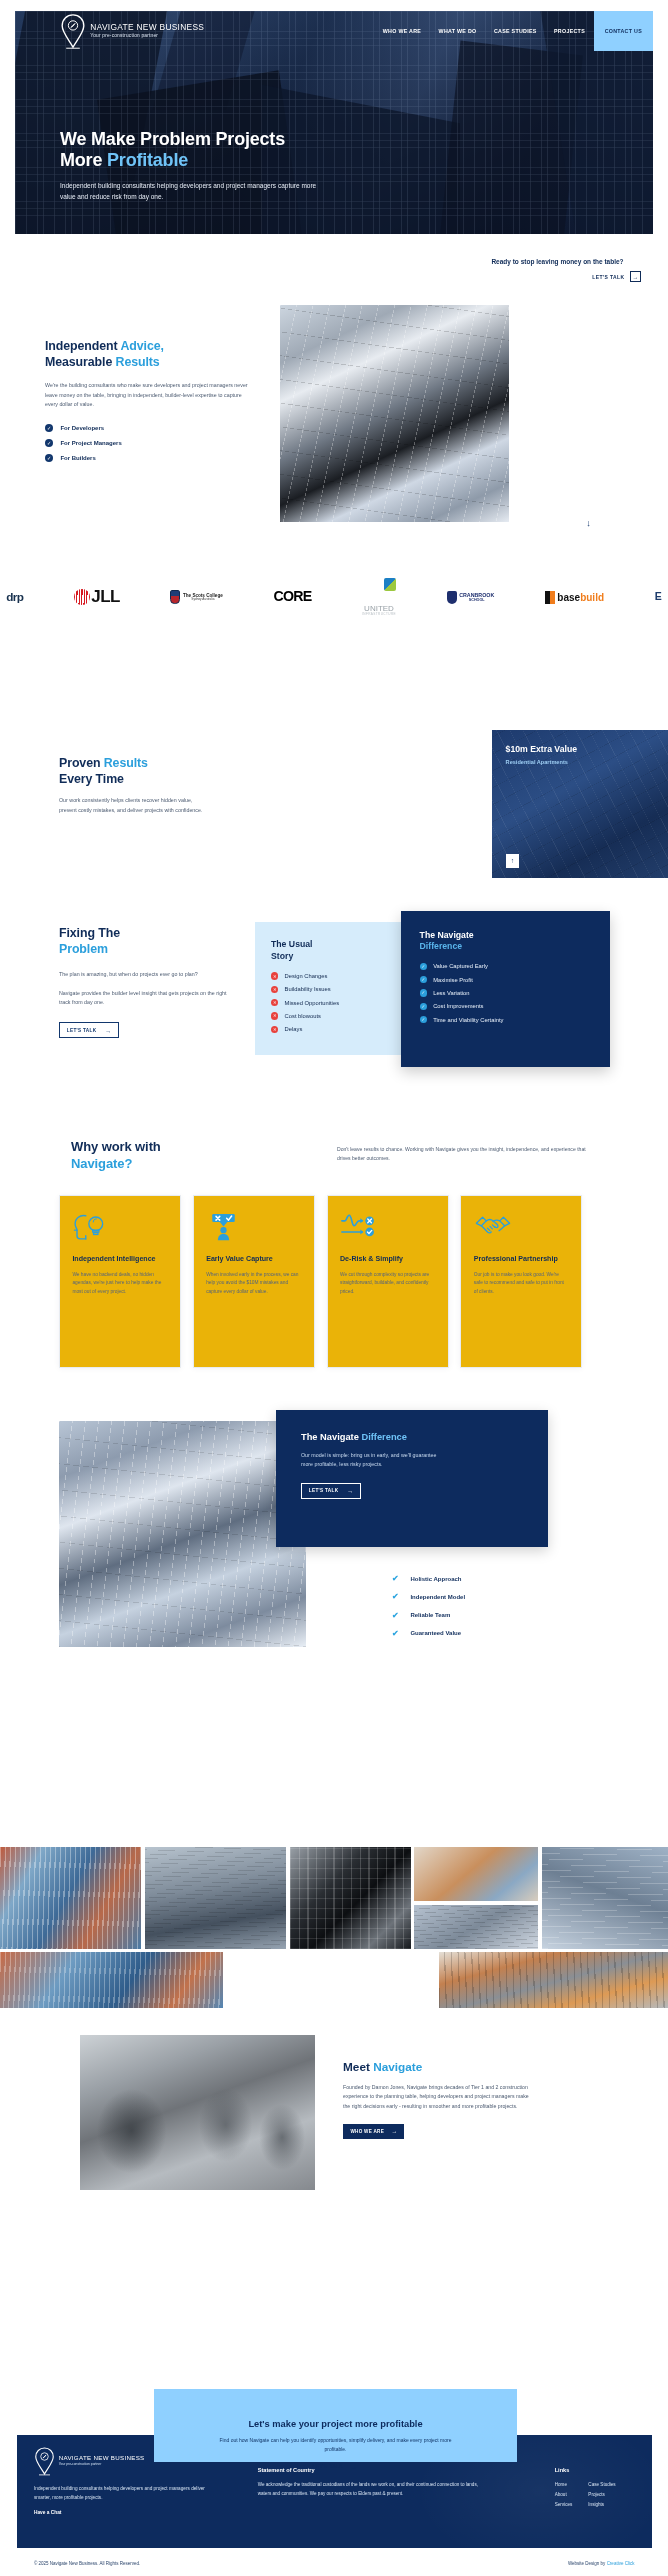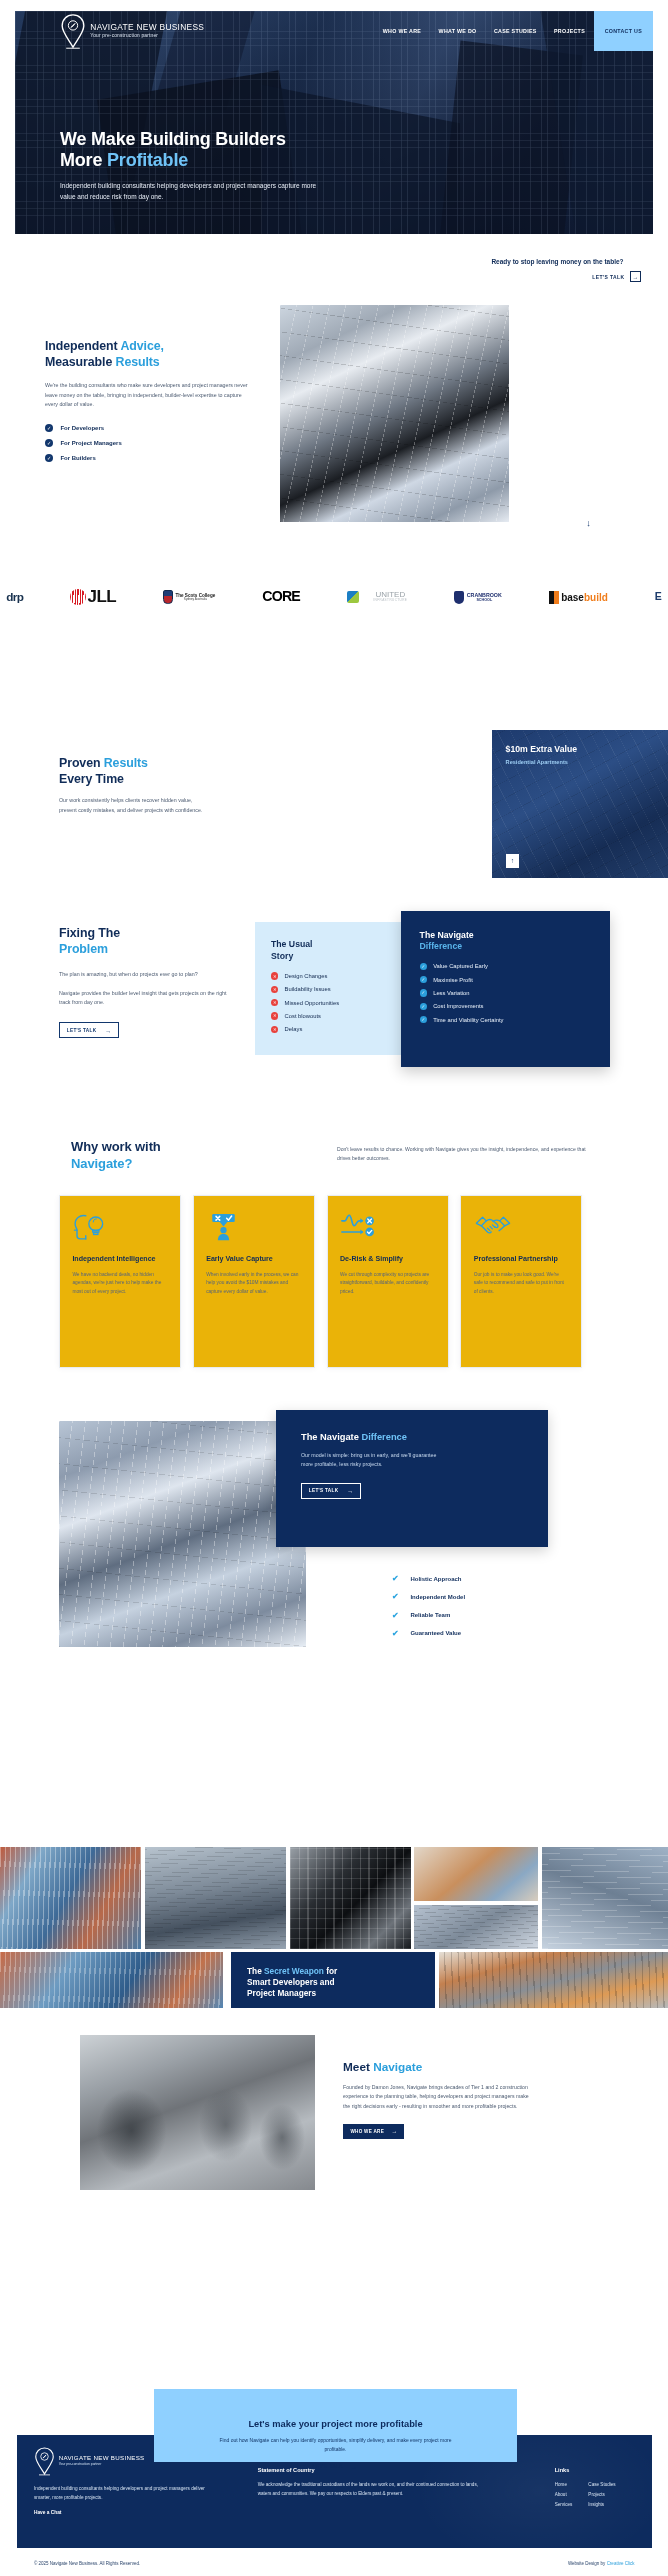--- a/index.html
+++ b/index.html
@@ -124,21 +124,21 @@
   }
   .lg-jll-t { font-size: 17px; font-weight: 800; letter-spacing: -0.6px; color: #111; }
   .lg-scots { display: flex; align-items: center; gap: 2.5px; }
   .crest {
     width: 10px; height: 13.6px; background: linear-gradient(#1e3d76 40%, #b8262c 40%);
     border-radius: 1.9px 1.9px 4.3px 4.3px; border: 0.6px solid #12294f;
   }
   .lg-scots-t { font-size: 4.6px; font-weight: 600; color: #1b1b1b; line-height: 1.15; }
   .lg-scots-t small { font-size: 3.1px; font-weight: 400; display: block; color: #444; }
   .lg-core { font-size: 14.2px; font-weight: 900; letter-spacing: -0.8px; color: #000; }
-  .lg-united { display: flex; align-items: flex-start; gap: 14px; }
+  .lg-united { display: flex; align-items: flex-end; gap: 14px; flex-direction: column; }
   .lg-un-mark {
     width: 12.4px; height: 12.4px; background: linear-gradient(135deg,#1b7fc4 50%, #9cc83f 50%);
     border-radius: 1.9px;
   }
   .lg-un-t { font-size: 8px; color: #9aa2a8; font-weight: 400; line-height: 1; }
   .lg-un-t small { display: block; font-size: 3.1px; letter-spacing: 0.4px; color: #b8bfc4; }
   .lg-cran { display: flex; align-items: center; gap: 2.5px; }
   .crest2 { width: 10px; height: 13px; background: #1e2f6e; border-radius: 1.9px 1.9px 5px 5px; }
   .lg-cran-t { font-size: 5.3px; font-weight: 700; color: #1e2f6e; line-height: 1.15; }
   .lg-cran-t small { display: block; font-size: 3.7px; }
@@ -390,21 +390,21 @@
       <a class="nav-link">WHO WE ARE</a>
       <a class="nav-link">WHAT WE DO</a>
       <a class="nav-link">CASE STUDIES</a>
       <a class="nav-link">PROJECTS</a>
       <div class="nav-cta">CONTACT US</div>
     </div>
   </div>
 
   <div class="hero-copy">
     <div class="hero-h1">
-      <div>We Make Building Builders</div>
+      <div>We Make Problem Projects</div>
       <div><span>More </span><span class="accent">Profitable</span></div>
     </div>
     <div class="hero-sub">Independent building consultants helping developers and project managers capture more value and reduce risk from day one.</div>
   </div>
 </div>
 
 <div class="hero-cta">
   <div class="hero-cta-title">Ready to stop leaving money on the table?</div>
   <div class="hero-cta-row">
     <div class="btn-line">
@@ -662,27 +662,20 @@
 
 <div class="gal">
   <div class="gal-tile g1"></div>
   <div class="gal-tile g2"></div>
   <div class="gal-tile g3"></div>
   <div class="gal-tile g4"></div>
   <div class="gal-tile g5"></div>
   <div class="gal-tile g6"></div>
   <div class="gal-tile g8"></div>
   <div class="gal-tile g7"></div>
-  <div class="secret">
-    <div class="secret-t">
-      <div><span>The </span><span class="accent">Secret Weapon</span><span> for</span></div>
-      <div>Smart Developers and</div>
-      <div>Project Managers</div>
-    </div>
-  </div>
 </div>
 
 <div class="s8">
   <div class="s8-img"></div>
   <div class="s8-right">
     <div class="s8-h"><span>Meet </span><span class="accent">Navigate</span></div>
     <div class="s8-p">Founded by Damon Jones, Navigate brings decades of Tier 1 and 2 construction experience to the planning table, helping developers and project managers make the right decisions early - resulting in smoother and more profitable projects.</div>
     <div class="btn-fill">
       <span class="lbl">WHO WE ARE</span>
       <span class="arw">→</span>

